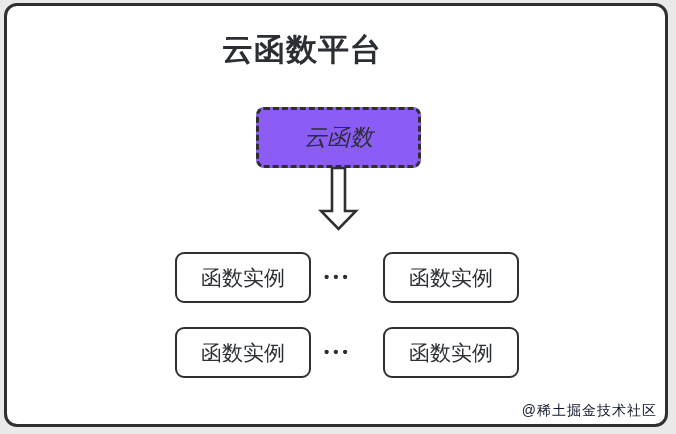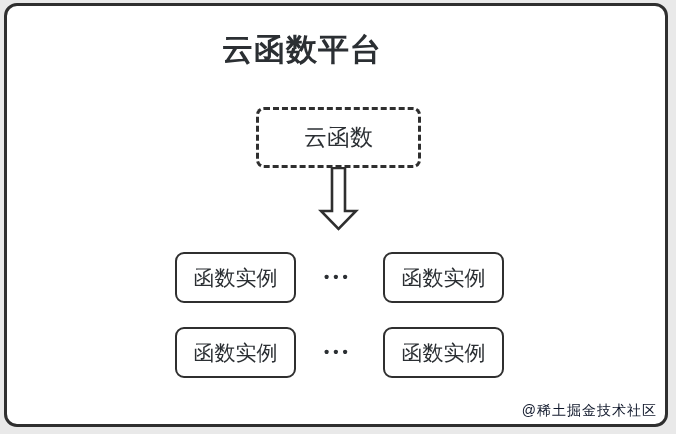--- a/index.html
+++ b/index.html
@@ -41,37 +41,38 @@
   }
   .dashed-box {
     position: absolute;
     left: 256px;
     top: 107px;
     width: 165px;
     height: 61px;
     border: 3px dashed #2f2f2f;
     border-radius: 8px;
     box-sizing: border-box;
-    background: #ffffff;
+    background: #8b5cf6;
     display: flex;
     align-items: center;
     justify-content: center;
     font-size: 23px;
     color: #2b2f33;
+    font-style: italic;
   }
   .arrow-wrap {
     position: absolute;
     left: 318px;
     top: 167px;
     width: 41px;
     height: 64px;
   }
   .inst-box {
     position: absolute;
-    width: 121px;
+    width: 136px;
     height: 51px;
     border: 2.5px solid #2f2f2f;
     border-radius: 9px;
     box-sizing: border-box;
     background: #ffffff;
     display: flex;
     align-items: center;
     justify-content: center;
     font-size: 21px;
     color: #2b2f33;

